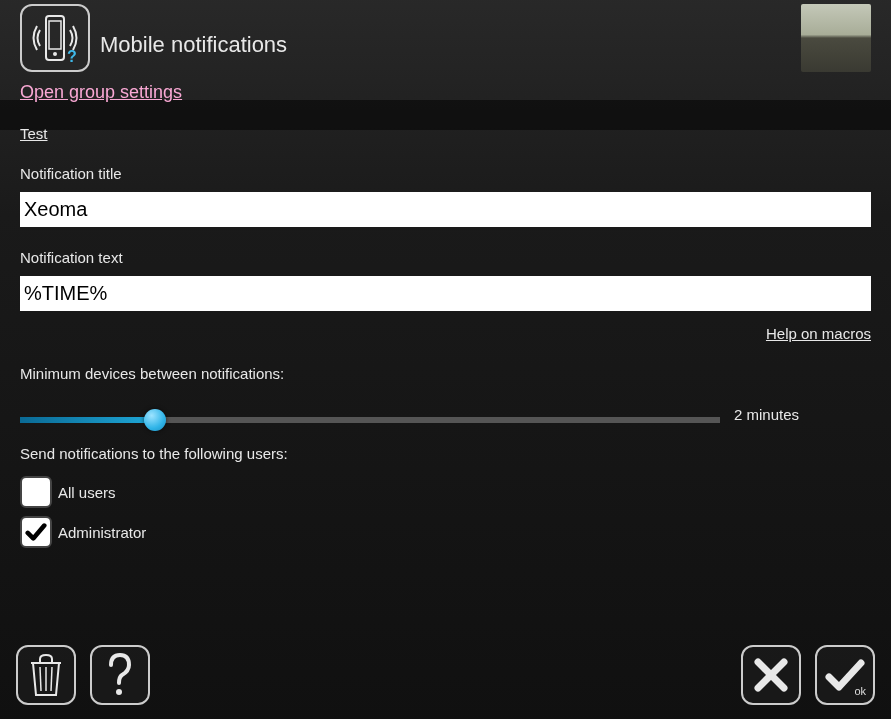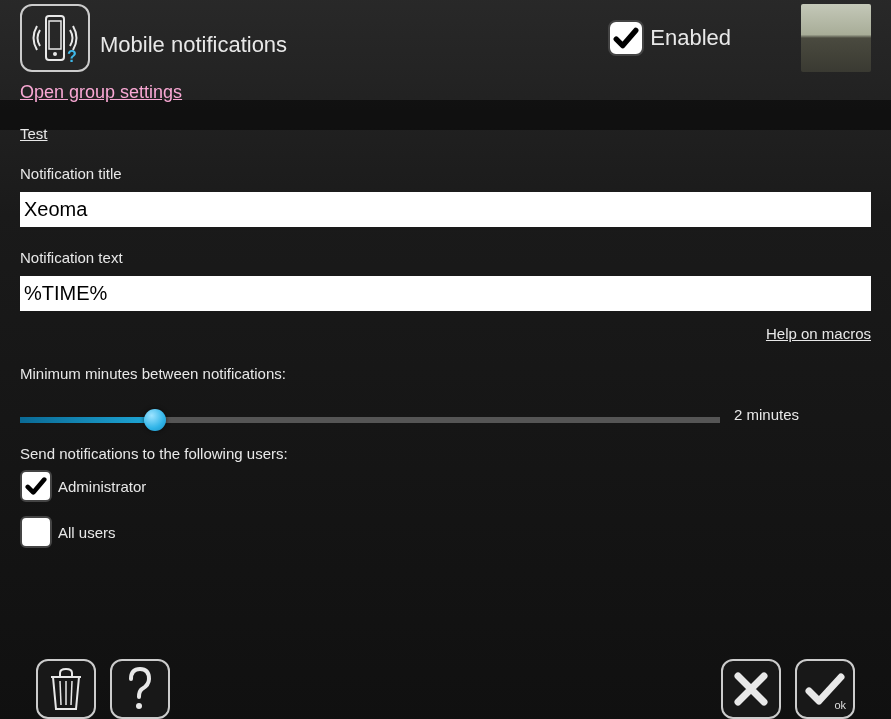--- a/index.html
+++ b/index.html
@@ -181,26 +181,26 @@
       margin-top: 8px;
     }
     .user-row .checkbox {
       margin-right: 6px;
     }
     .user-label {
       font-size: 15px;
     }
     .footer {
       position: absolute;
-      bottom: 0;
+      bottom: 14px;
       left: 0;
       right: 0;
       display: flex;
       align-items: center;
-      padding: 0 36px;
+      padding: 0 16px;
     }
     .footer-btn {
       width: 60px;
       height: 60px;
       border: 2px solid #ccc;
       border-radius: 12px;
       background: rgba(30,30,30,0.6);
       display: flex;
       align-items: center;
       justify-content: center;
@@ -242,28 +242,20 @@
         <rect x="17" y="9" width="12" height="28" fill="none" stroke="#e8e8e8" stroke-width="1.5"></rect>
         <circle cx="23" cy="42" r="2" fill="#e8e8e8"></circle>
         <path d="M 8 18 Q 3 26 8 34" fill="none" stroke="#e8e8e8" stroke-width="2"></path>
         <path d="M 5 14 Q -2 26 5 38" fill="none" stroke="#e8e8e8" stroke-width="2"></path>
         <path d="M 38 18 Q 43 26 38 34" fill="none" stroke="#e8e8e8" stroke-width="2"></path>
         <path d="M 41 14 Q 48 26 41 38" fill="none" stroke="#e8e8e8" stroke-width="2"></path>
         <text x="35" y="50" font-size="16" fill="#3fb8e8" font-weight="bold">?</text>
       </svg>
     </div>
     <div class="header-title">Mobile notifications</div>
-    <div class="enabled-wrap">
-      <div class="checkbox">
-        <svg class="checkmark-svg" viewBox="0 0 24 24">
-          <path d="M 3 13 L 9 19 L 21 5" fill="none" stroke="#000" stroke-width="5" stroke-linecap="round" stroke-linejoin="round"></path>
-        </svg>
-      </div>
-      <span class="enabled-label">Enabled</span>
-    </div>
     <div class="preview-thumb"></div>
   </div>
 
   <div class="link-row">
     <a class="link">Open group settings</a>
   </div>
 
 
   <div class="link-row" style="margin-top:22px;">
     <a class="white-link">Test</a>
@@ -272,44 +264,44 @@
   <div class="section-label">Notification title</div>
   <input class="input-field" type="text" value="Xeoma" style="">
 
   <div class="section-label">Notification text</div>
   <input class="input-field" type="text" value="%TIME%" style="">
 
   <div class="macros-link-row">
     <a class="white-link">Help on macros</a>
   </div>
 
-  <div class="section-label">Minimum minutes between notifications:</div>
+  <div class="section-label">Minimum devices between notifications:</div>
 
   <div class="slider-row">
     <div class="slider-track">
       <div class="slider-fill"></div>
       <div class="slider-thumb"></div>
     </div>
     <div class="slider-value">2 minutes</div>
   </div>
 
   <div class="section-label">Send notifications to the following users:</div>
+
+  <div class="user-row" style="margin-top:14px;">
+    <div class="checkbox small"></div>
+    <span class="user-label">All users</span>
+  </div>
 
   <div class="user-row">
     <div class="checkbox small">
       <svg class="checkmark-svg" style="width:22px;height:22px;" viewBox="0 0 24 24">
         <path d="M 3 13 L 9 19 L 21 5" fill="none" stroke="#000" stroke-width="5" stroke-linecap="round" stroke-linejoin="round"></path>
       </svg>
     </div>
     <span class="user-label">Administrator</span>
-  </div>
-
-  <div class="user-row" style="margin-top:14px;">
-    <div class="checkbox small"></div>
-    <span class="user-label">All users</span>
   </div>
 
 </div>
 
 <div class="footer">
   <div class="footer-btn">
     <svg width="34" height="44" viewBox="0 0 34 44">
       <path d="M 4 10 L 30 10 L 27 42 L 7 42 Z" fill="none" stroke="#e8e8e8" stroke-width="2"></path>
       <path d="M 2 10 L 32 10" stroke="#e8e8e8" stroke-width="2"></path>
       <path d="M 11 6 Q 11 2 17 2 Q 23 2 23 6 L 23 10 L 11 10 Z" fill="none" stroke="#e8e8e8" stroke-width="2"></path>

